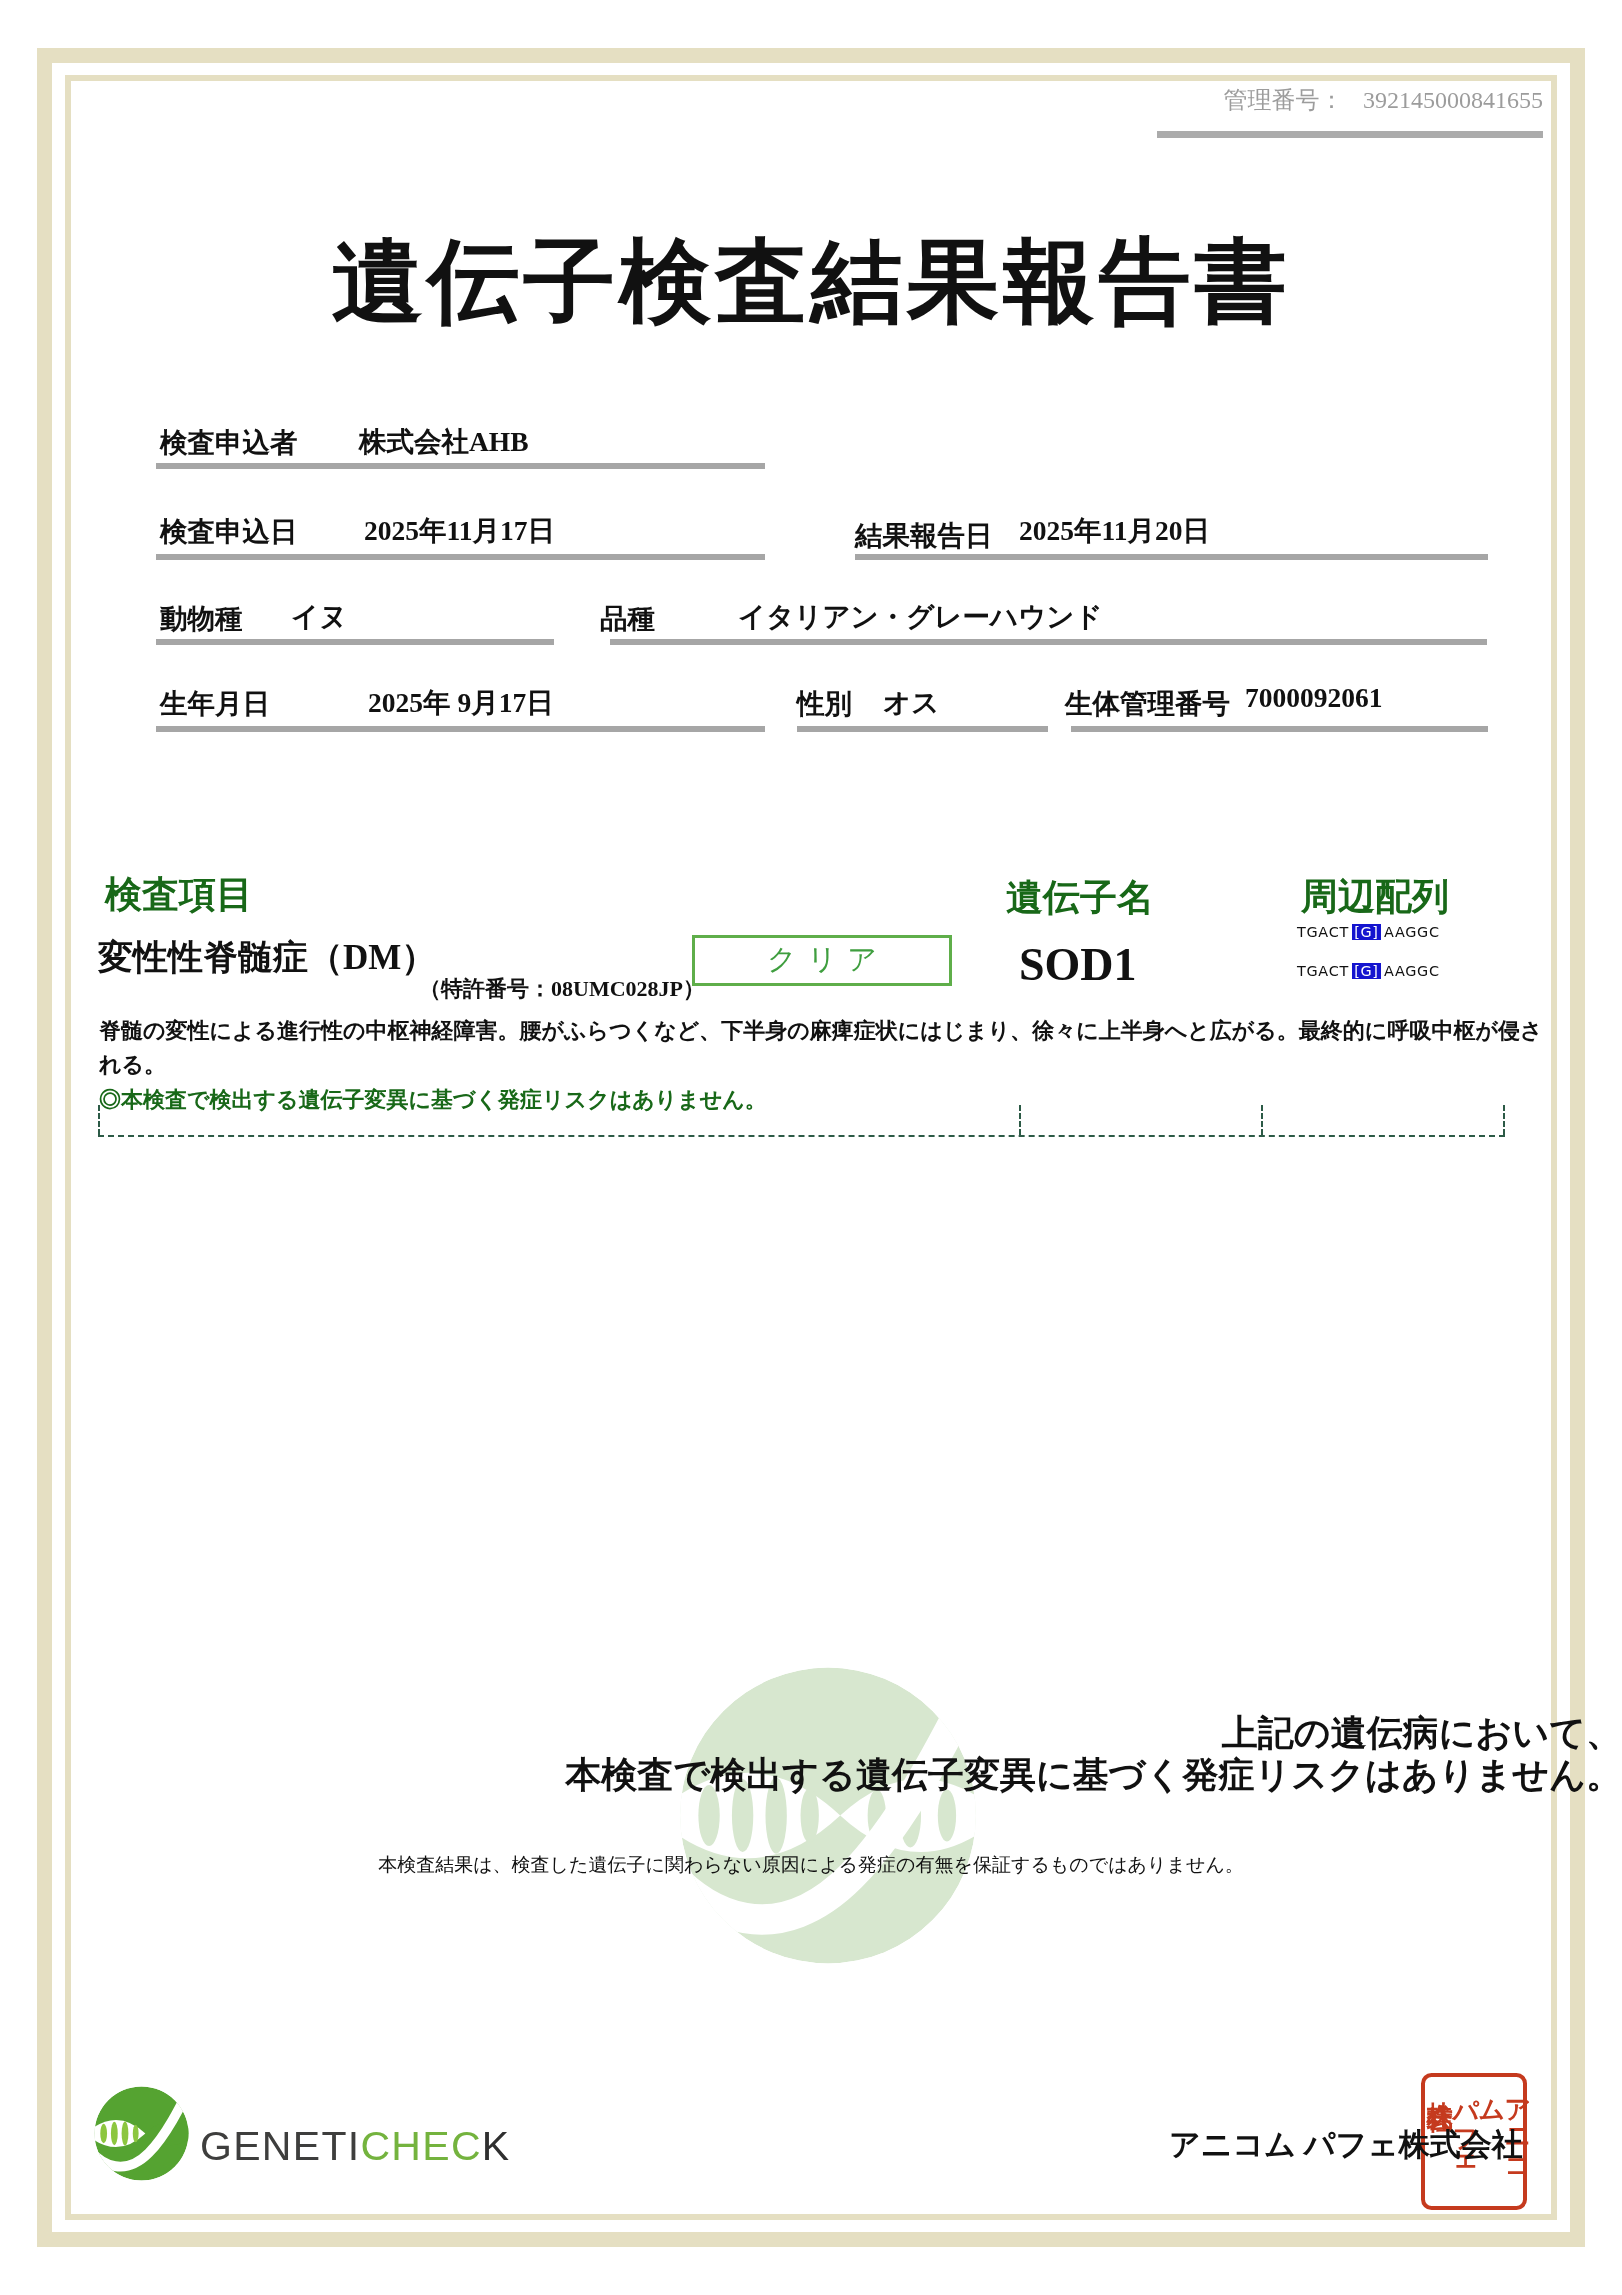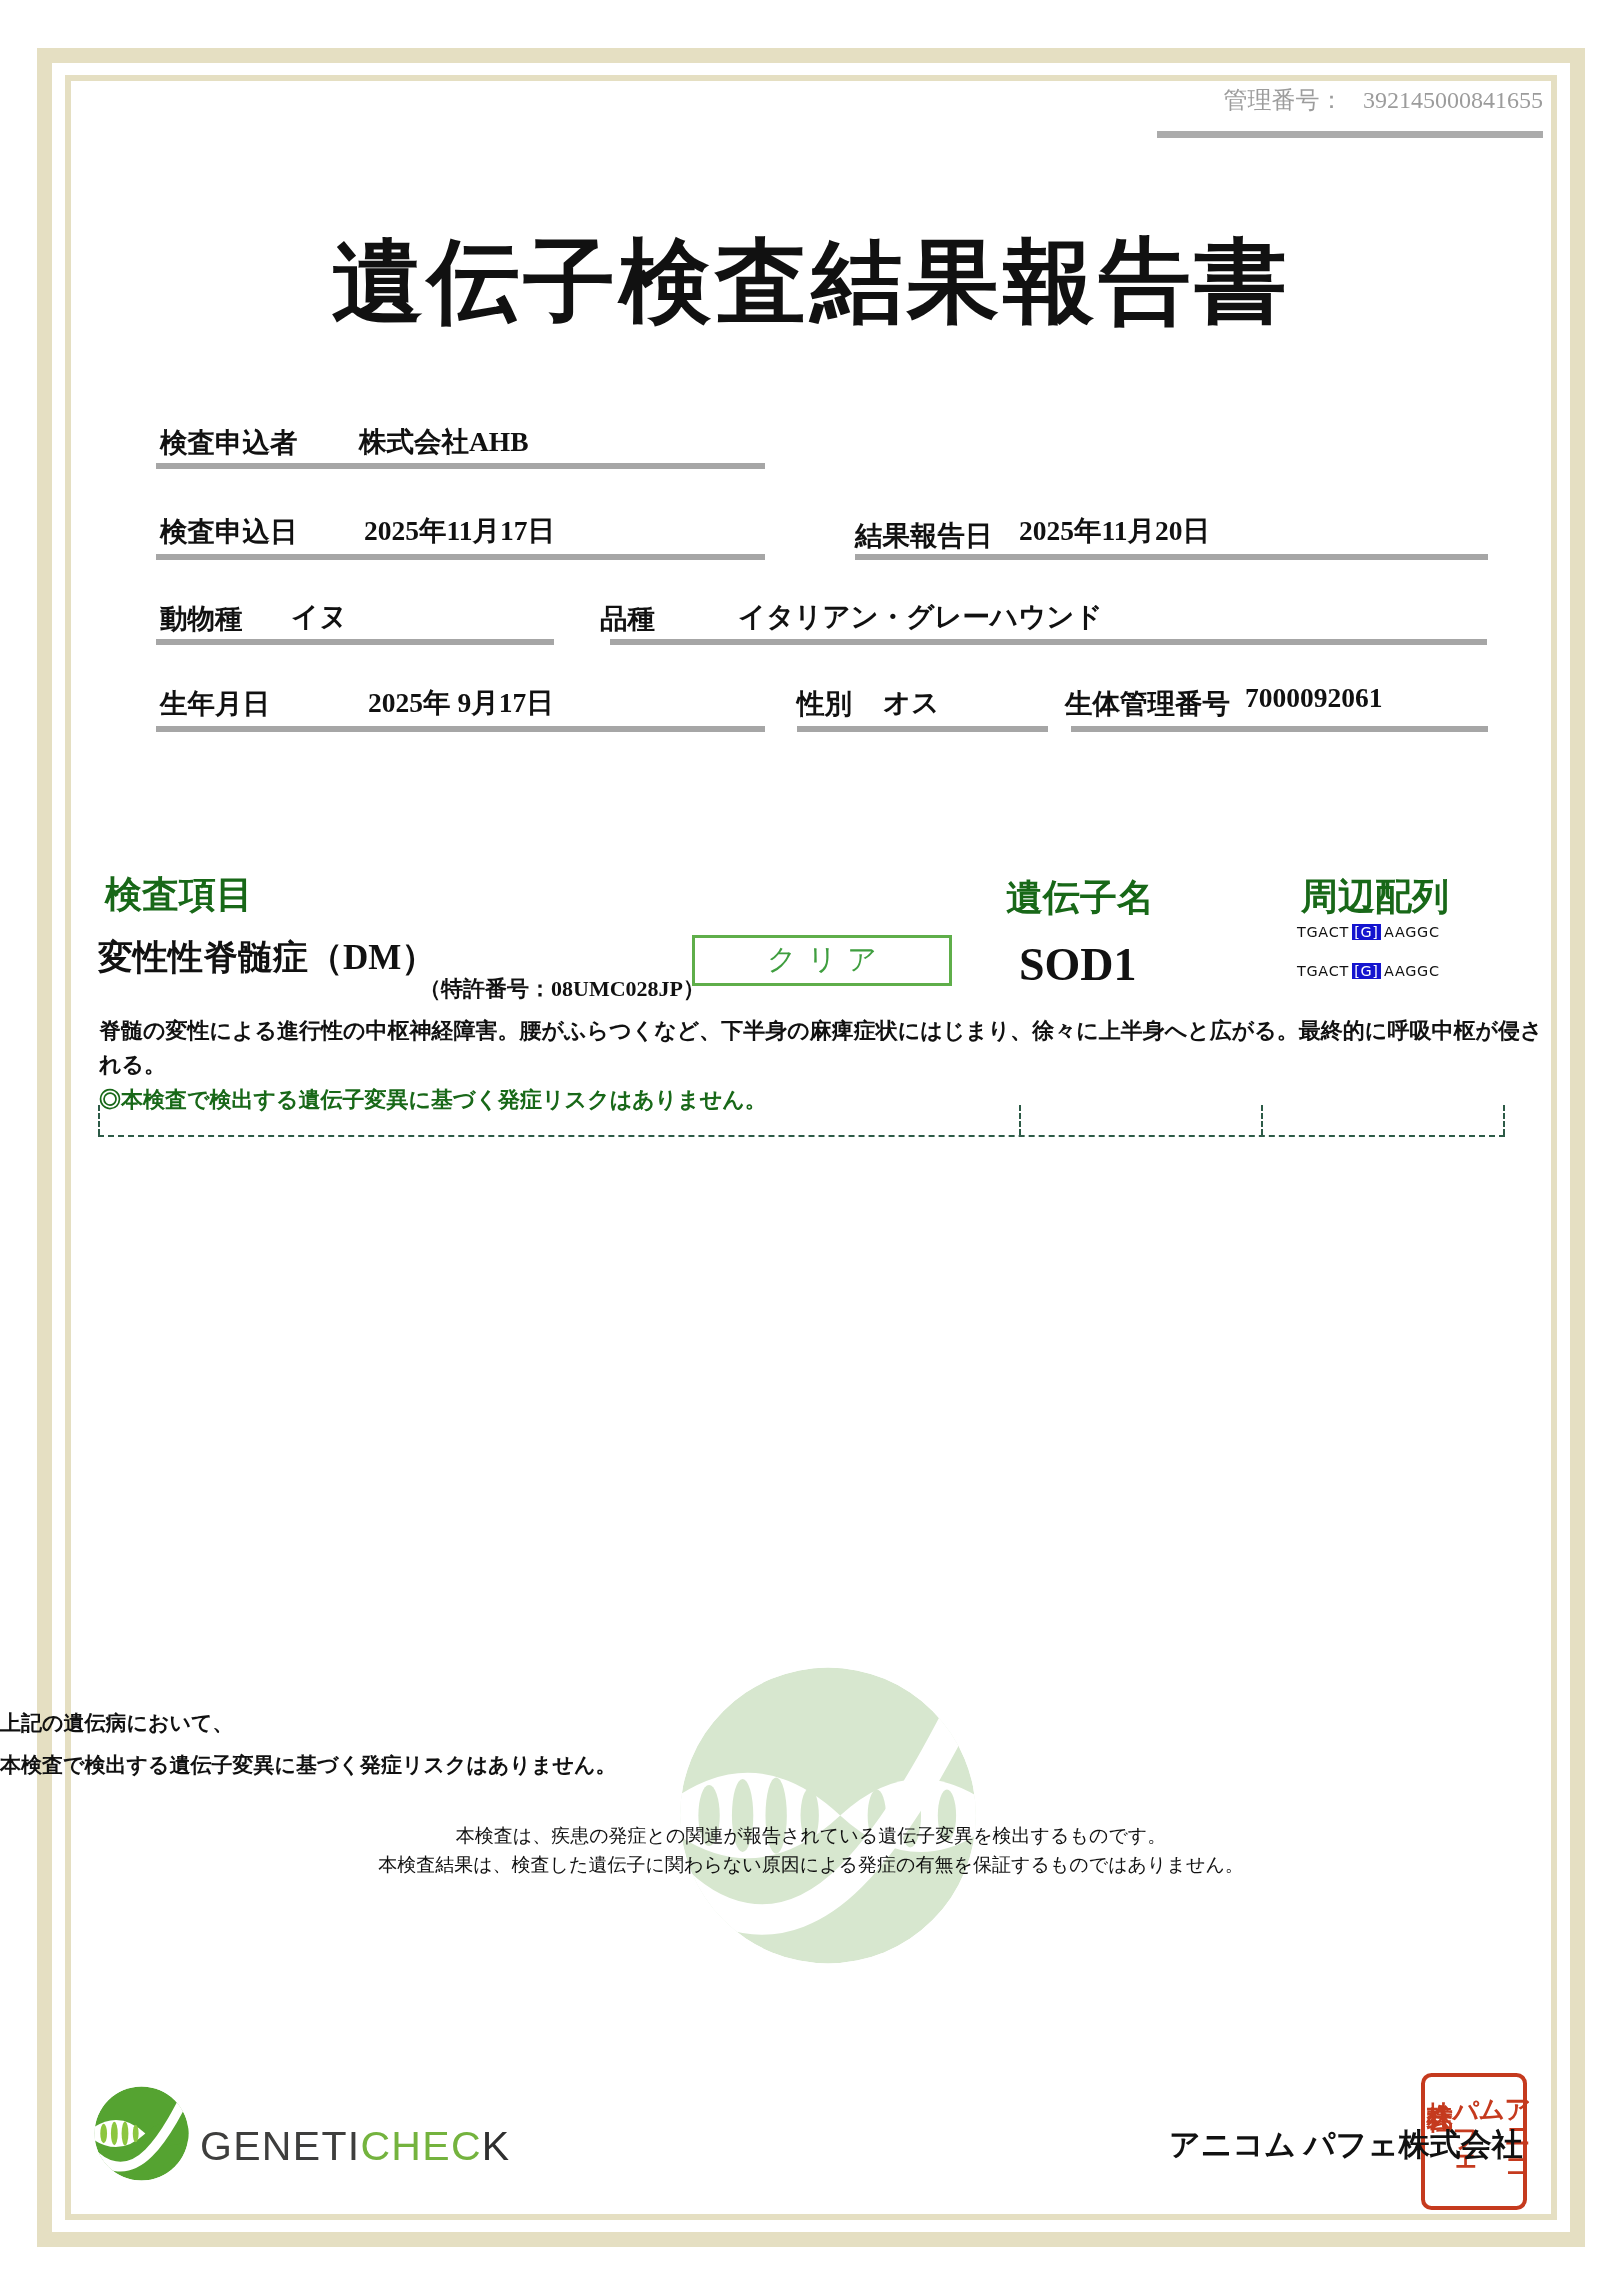--- a/index.html
+++ b/index.html
@@ -31,22 +31,22 @@
   .clear-box span{display:inline-block;line-height:42px;font-size:29px;color:#3F9E3F;
              letter-spacing:10.5px;padding-left:10.5px;}
   .gene{font-size:46px;font-weight:bold;white-space:nowrap;}
   .seq{font-family:"DejaVu Sans", sans-serif;font-size:14.4px;letter-spacing:0.7px;white-space:nowrap;}
   .seq .var{background:#1414CF;color:#ffffff;padding:0 2px;margin:0 3.3px;}
   .desc{left:99px;top:1014px;width:1447px;font-size:22px;font-weight:bold;line-height:1.55;}
   .note{left:99px;top:1085px;font-size:22px;font-weight:bold;color:#186818;white-space:nowrap;}
   .rule-h{left:98px;top:1135px;width:1407px;border-top:2px dashed #2C5A46;height:0;}
   .rule-v{top:1105px;height:30px;width:0;border-left:2px dashed #2C5A46;}
   
-  .sum-main{left:0;width:1622px;text-align:left;font-family:"Liberation Sans", sans-serif;
-            font-size:21px;font-weight:bold;}
+  .sum-main{left:0;width:1622px;text-align:right;font-family:"Liberation Sans", sans-serif;
+            font-size:36px;font-weight:bold;}
   .sum-sub{left:0;width:1622px;text-align:center;font-family:"Liberation Sans", sans-serif;
             font-size:19px;}
   
   .brand{left:200px;top:2123px;font-family:"Liberation Sans", sans-serif;font-size:41px;
          letter-spacing:1.3px;white-space:nowrap;}
   .brand .p1{color:#3E3E3D;}
   .brand .p2{color:#74B33E;}
   .brand .p3{color:#2F2F2F;}
   .company{left:1169px;top:2124px;font-size:31px;font-weight:bold;white-space:nowrap;z-index:3;}
   .seal{left:1421px;top:2073px;width:106px;height:137px;border:4.6px solid #C53A1E;
@@ -147,21 +147,20 @@
   <div class="abs note">◎本検査で検出する遺伝子変異に基づく発症リスクはありません。</div>
 
   <div class="abs rule-h"></div>
   <div class="abs rule-v" style="left:98px;"></div>
   <div class="abs rule-v" style="left:1019px;"></div>
   <div class="abs rule-v" style="left:1261px;"></div>
   <div class="abs rule-v" style="left:1503px;"></div>
 
   <div class="abs sum-main" style="top:1709px;">上記の遺伝病において、</div>
   <div class="abs sum-main" style="top:1751px;">本検査で検出する遺伝子変異に基づく発症リスクはありません。</div>
-  <div class="abs sum-sub" style="top:1823px;">本検査は、疾患の発症との関連が報告されている遺伝子変異を検出するものです。</div>
   <div class="abs sum-sub" style="top:1852px;">本検査結果は、検査した遺伝子に関わらない原因による発症の有無を保証するものではありません。</div>
 
   <svg class="abs" style="left:93px;top:2085px;width:97px;height:97px;" viewBox="0 0 200 200">
     <defs>
         <clipPath id="cpl">
           <circle cx="100" cy="100" r="97"></circle>
         </clipPath>
       </defs>
     <g clip-path="url(#cpl)">
       <circle cx="100" cy="100" r="97" fill="#55A331"></circle>

